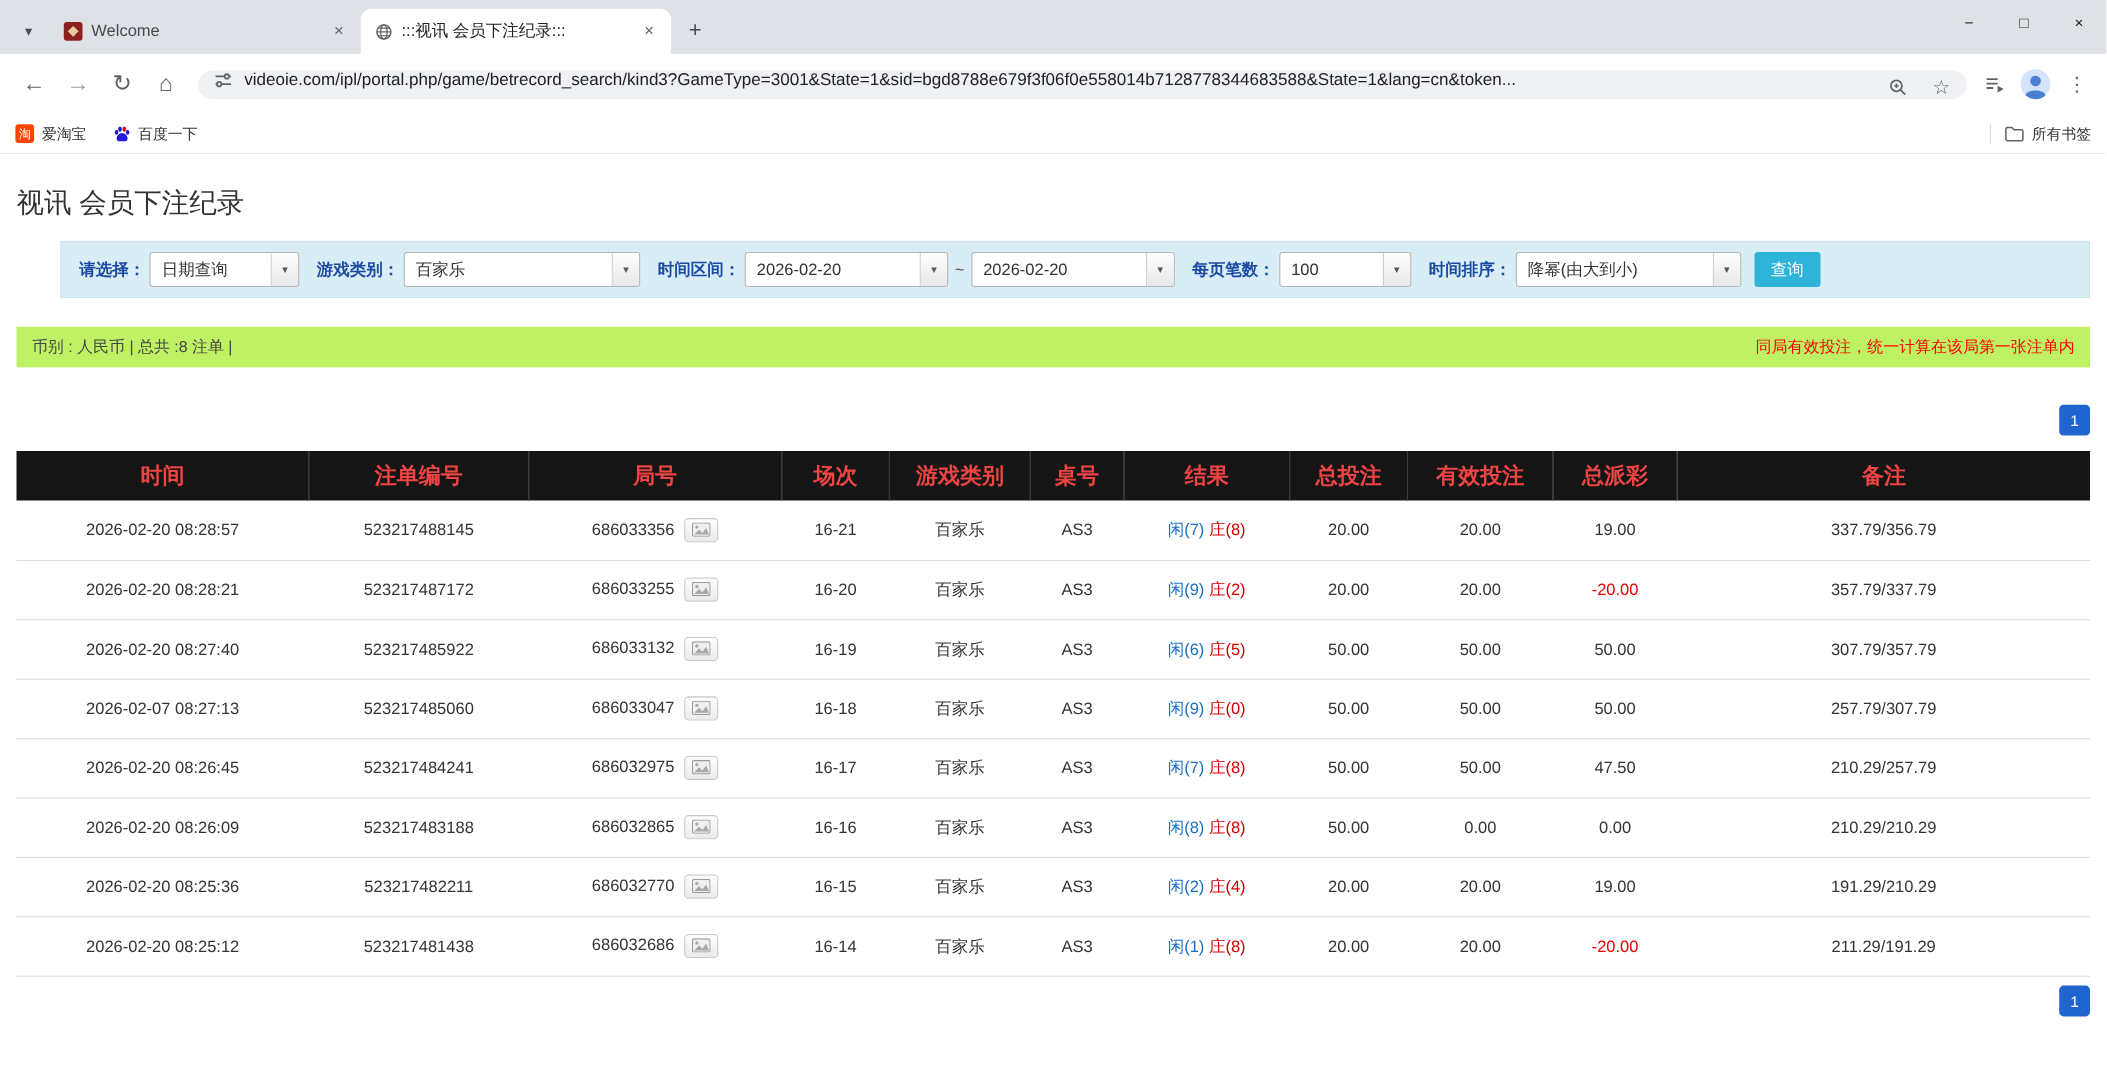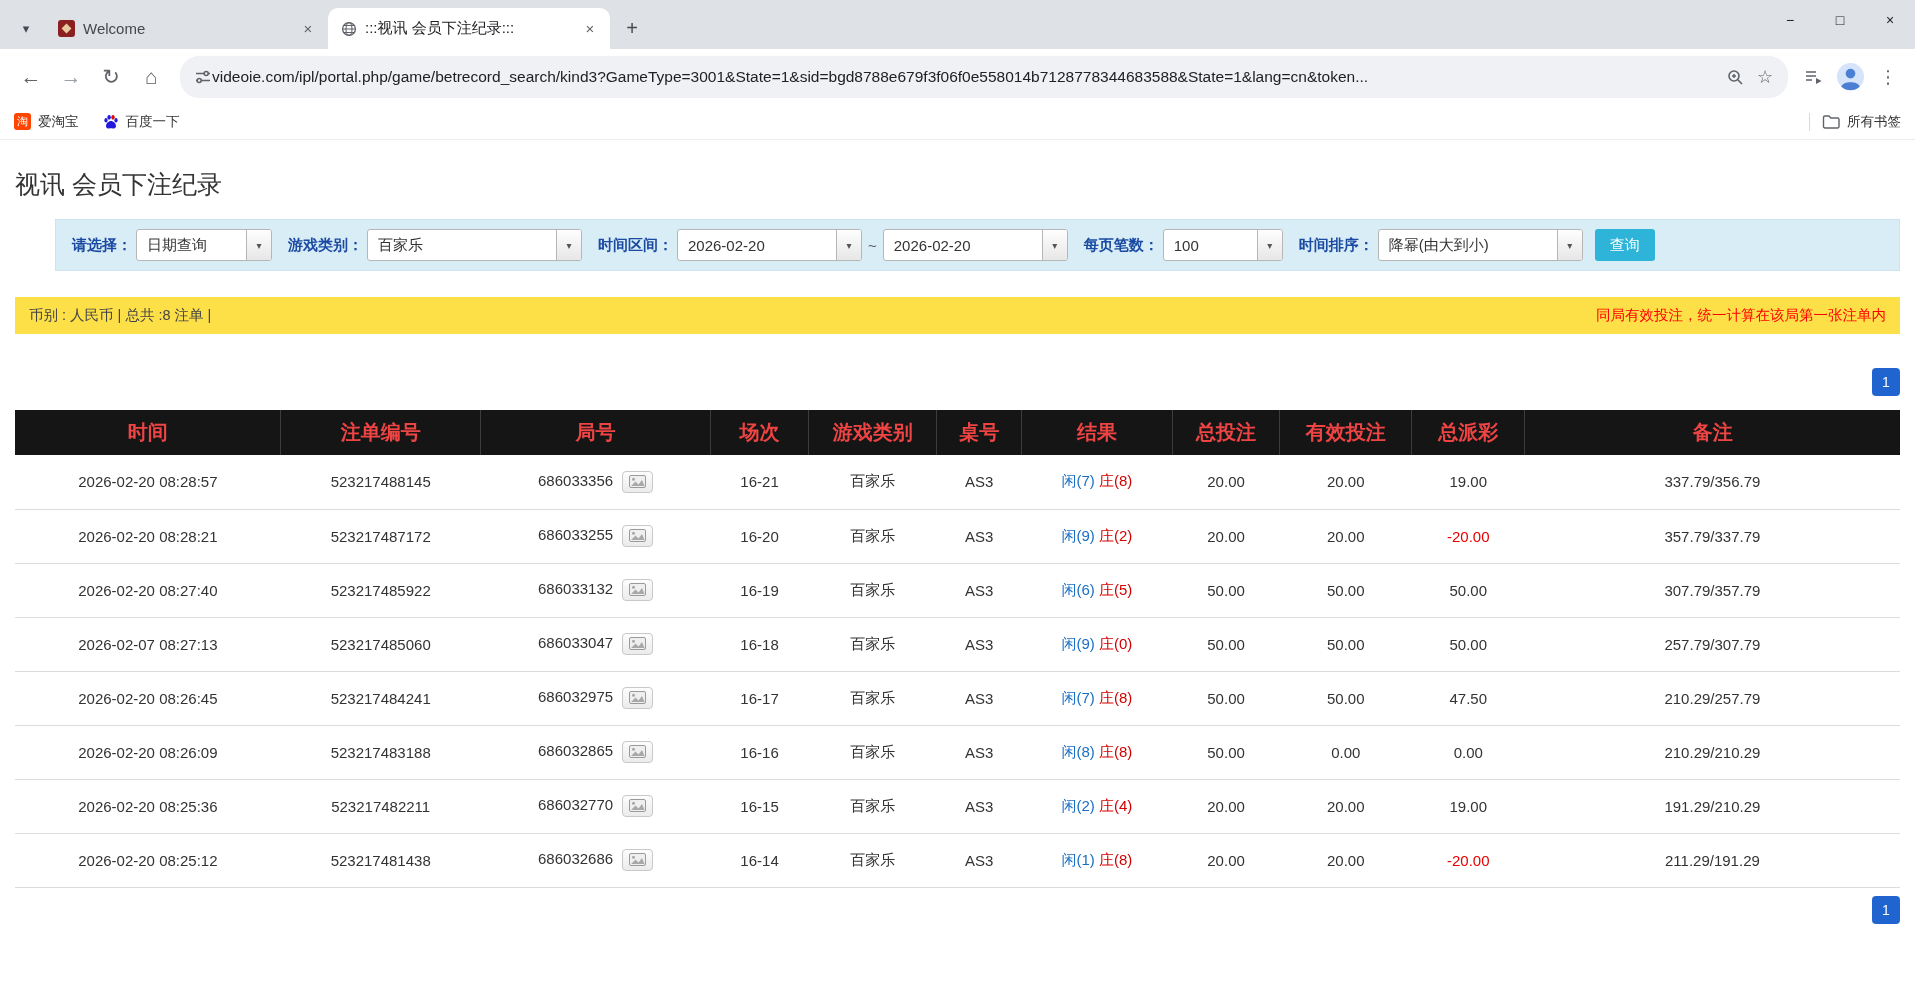--- a/index.html
+++ b/index.html
@@ -22,22 +22,22 @@
   .newtab-btn { width:32px; height:32px; margin:0 0 5px 6px; border:none; background:transparent; border-radius:50%;
     font-size:20px; color:#474b50; cursor:pointer; }
   .win-controls { position:absolute; top:0; right:0; height:40px; display:flex; }
   .win-btn { width:50px; height:100%; border:none; background:transparent; font-size:14px; color:#202124;
     display:flex; align-items:center; justify-content:center; cursor:pointer; }
 
   .toolbar { height:55px; background:#fff; display:flex; align-items:center; padding:0 12px; gap:2px; }
   .nav-btn { width:38px; height:38px; border:none; background:transparent; border-radius:50%; font-size:21px;
     color:#5f6368; display:flex; align-items:center; justify-content:center; cursor:pointer; }
   .nav-btn.disabled { color:#9aa0a6; }
-  .addressbar { flex:1; height:42px; background:#eff1f4; border-radius:19px; display:flex; align-items:center;
-    padding:0 8px 0 14px; margin:0 8px; gap:0; }
+  .addressbar { flex:1; height:26px; background:#eff1f4; border-radius:19px; display:flex; align-items:flex-start;
+    padding:0 8px 0 14px; margin:0 8px; gap:10px; }
   .url-text { flex:1; font-size:15.5px; color:#202124; white-space:nowrap; overflow:hidden; }
   .addr-icon-btn { width:30px; height:30px; border:none; background:transparent; border-radius:50%;
     display:flex; align-items:center; justify-content:center; cursor:pointer; color:#5f6368; font-size:18px; }
   .right-icons { display:flex; align-items:center; gap:8px; }
 
   .bookmarks-bar { height:36px; background:#fff; border-bottom:1px solid #ececec; display:flex; align-items:center;
     padding:0 14px; gap:24px; }
   .bm-item { display:flex; align-items:center; gap:7px; font-size:13.5px; color:#333; cursor:pointer; }
   .bm-taobao-icon { width:17px; height:17px; background:#ff4400; color:#fff; font-size:11px; border-radius:3px;
     display:flex; align-items:center; justify-content:center; }
@@ -55,21 +55,21 @@
   .combo { display:flex; align-items:center; background:#fff; border:1px solid #b6b6b6; border-radius:3px; height:32px; }
   .combo-text { flex:1; padding:0 10px; font-size:15px; color:#333; white-space:nowrap; overflow:hidden; }
   .combo-arrow { width:25px; align-self:stretch; border-left:1px solid #b6b6b6;
     background:linear-gradient(#fefefe,#e7e7e7); display:flex; align-items:center; justify-content:center;
     font-size:10px; color:#555; border-radius:0 2px 2px 0; }
   .w-query { width:136px; } .w-game { width:215px; } .w-date { width:185px; } .w-count { width:120px; } .w-sort { width:205px; }
   .tilde { color:#555; margin:0 6px; font-size:15px; }
   .search-btn { height:32px; padding:0 15px; margin-left:12px; background:#2db4d8; color:#fff; border:none;
     border-radius:3px; font-size:15px; cursor:pointer; }
 
-  .summary-bar { margin-top:26px; background:#fde047; display:flex; justify-content:space-between; align-items:center;
+  .summary-bar { margin-top:26px; background:#bef264; display:flex; justify-content:space-between; align-items:center;
     padding:9px 14px; font-size:14.5px; }
   .summary-info { color:#444; }
   .summary-notice { color:#ff0000; }
 
   .pagination { text-align:right; margin:34px 0 14px; }
   .page-btn { width:28px; height:28px; background:#2064cf; color:#fff; border:none; border-radius:4px;
     font-size:14px; cursor:pointer; }
 
   table.bet-table { width:100%; border-collapse:collapse; table-layout:fixed; }
   col.c1{width:14.1%} col.c2{width:10.6%} col.c3{width:12.2%} col.c4{width:5.2%} col.c5{width:6.8%}

